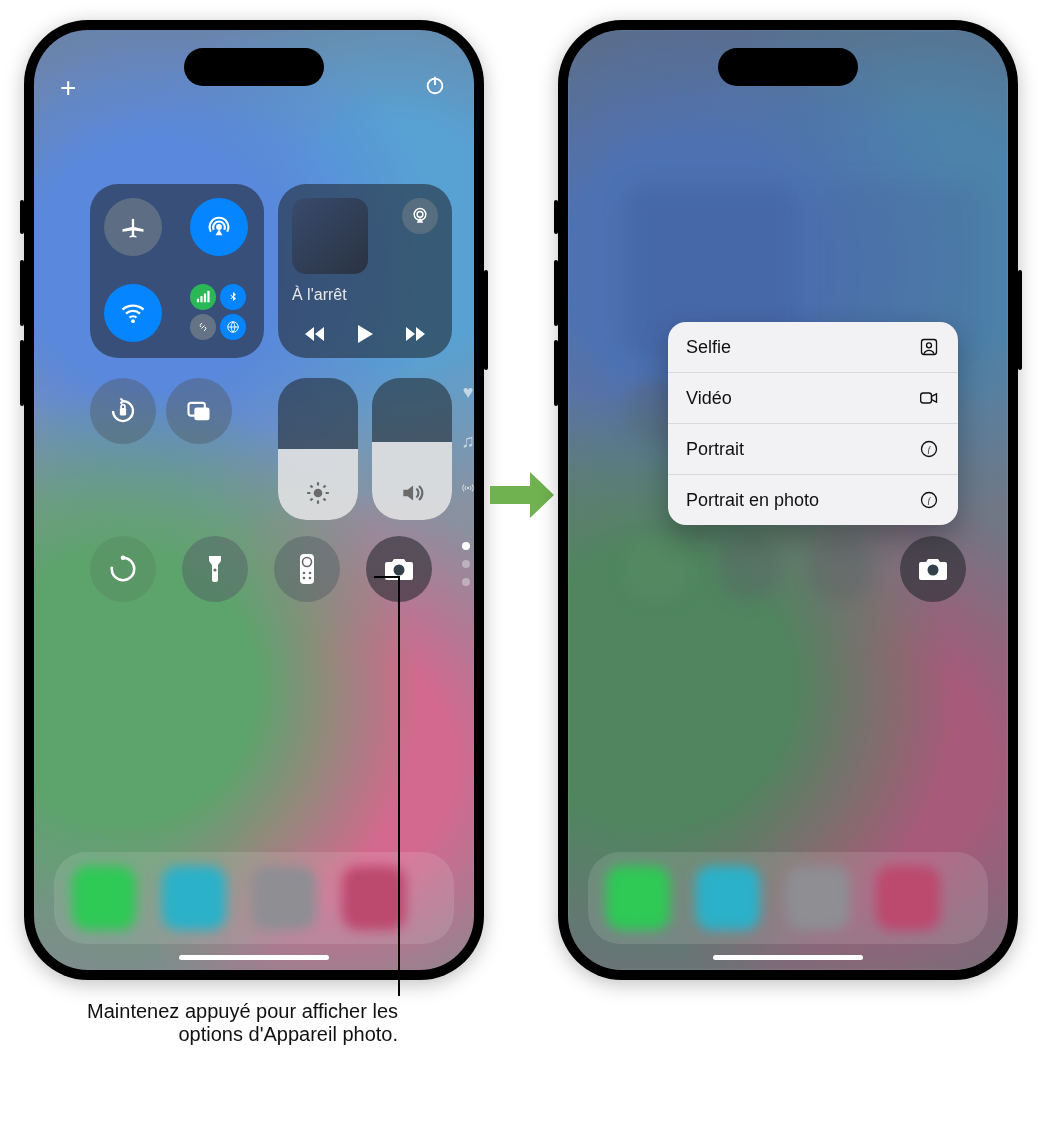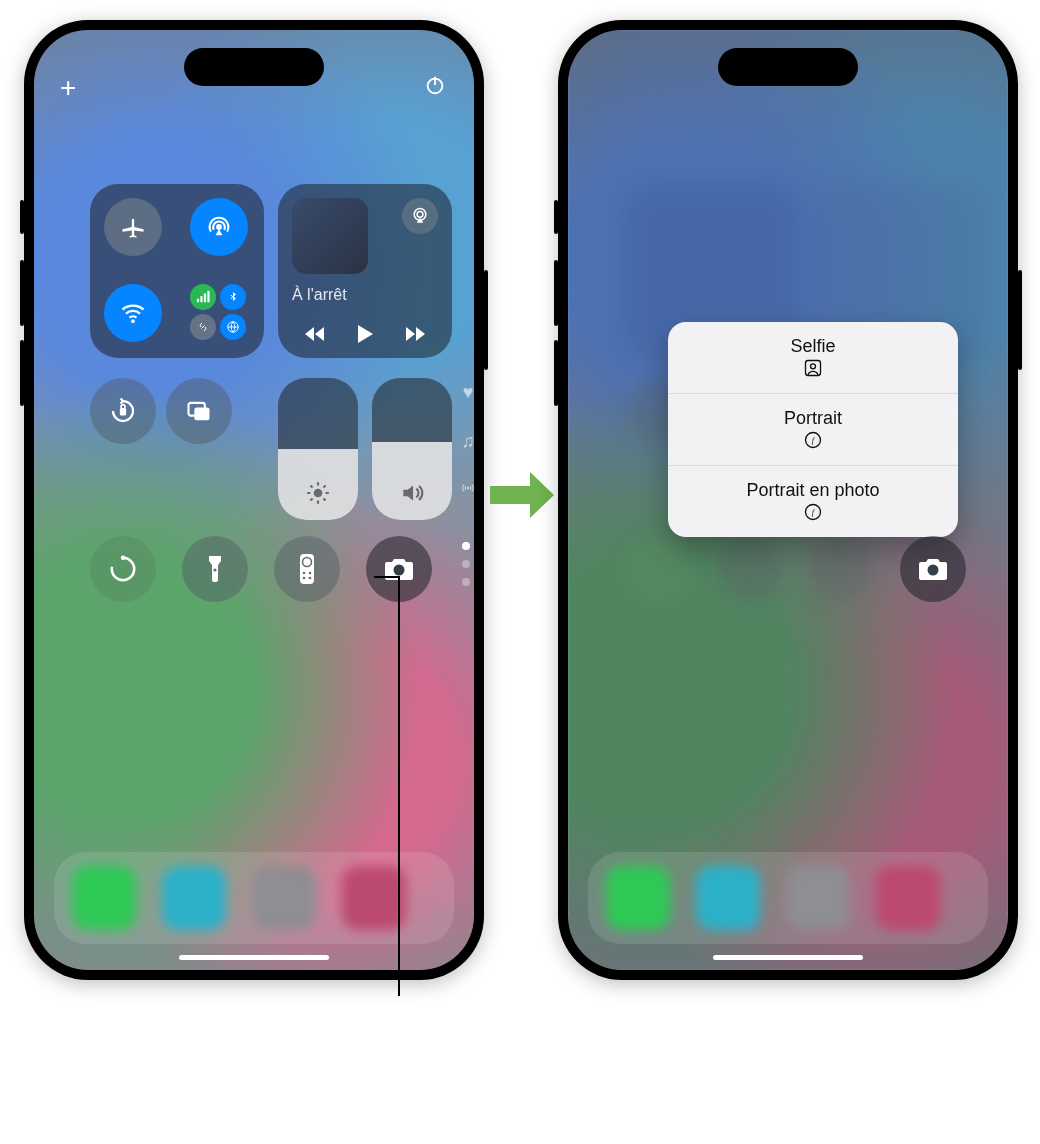--- a/index.html
+++ b/index.html
@@ -85,21 +85,21 @@
   .homebar{position:absolute;bottom:10px;left:50%;transform:translateX(-50%);width:150px;height:5px;border-radius:3px;background:#fff;}
   
   .dock{position:absolute;left:20px;right:20px;bottom:26px;height:92px;border-radius:32px;background:rgba(255,255,255,.12);filter:blur(.5px);}
   .dock .app{position:absolute;top:14px;width:64px;height:64px;border-radius:16px;filter:blur(6px);}
   .dock .a1{left:18px;background:#34c759;}
   .dock .a2{left:108px;background:#30b0c7;}
   .dock .a3{left:198px;background:#8e8e93;}
   .dock .a4{left:288px;background:#b84a6e;}
   
   .menu{position:absolute;left:100px;top:292px;width:290px;background:#f2f2f4;border-radius:18px;overflow:hidden;box-shadow:0 12px 30px rgba(0,0,0,.3);}
-  .menu-row{display:flex;align-items:center;justify-content:space-between;padding:14px 18px;font-size:18px;color:#111;flex-direction:column;}
+  .menu-row{display:flex;align-items:center;justify-content:space-between;padding:14px 18px;font-size:18px;color:#111;}
   .menu-row+.menu-row{border-top:1px solid rgba(0,0,0,.1);}
   .menu-row .ri{width:22px;height:22px;display:flex;align-items:center;justify-content:center;}
   
   .arrow{position:absolute;left:488px;top:468px;width:68px;height:54px;}
   
   .caption{position:absolute;left:78px;top:1000px;width:320px;text-align:right;font-size:20px;color:#111;}
   .leader{position:absolute;left:398px;top:576px;width:2px;height:420px;background:#000;}
   .leader::before{content:'';position:absolute;left:-24px;top:0;width:26px;height:2px;background:#000;}
   
   svg{display:block;}
@@ -348,20 +348,29 @@
           <span>Selfie</span>
           <span class="ri">
             <svg viewBox="0 0 24 24" width="20" height="20">
                 <rect x="3" y="3" width="18" height="18" rx="3" fill="none" stroke="#111" stroke-width="1.6"></rect>
                 <circle cx="12" cy="10" r="3" fill="none" stroke="#111" stroke-width="1.6"></circle>
                 <path d="M6 20c1.2-3 4-4 6-4s4.8 1 6 4" fill="none" stroke="#111" stroke-width="1.6"></path>
               </svg>
           </span>
         </div>
         <div class="menu-row">
+          <span>Vidéo</span>
+          <span class="ri">
+            <svg viewBox="0 0 24 24" width="22" height="20">
+                <rect x="2" y="6" width="13" height="12" rx="3" fill="none" stroke="#111" stroke-width="1.6"></rect>
+                <path d="M15 10l6-3v10l-6-3z" fill="none" stroke="#111" stroke-width="1.6"></path>
+              </svg>
+          </span>
+        </div>
+        <div class="menu-row">
           <span>Portrait</span>
           <span class="ri">
             <svg viewBox="0 0 24 24" width="20" height="20">
                 <circle cx="12" cy="12" r="9" fill="none" stroke="#111" stroke-width="1.6"></circle>
                 <text x="12" y="15.5" text-anchor="middle" font-size="10" font-style="italic" font-family="serif" fill="#111">f</text>
               </svg>
           </span>
         </div>
         <div class="menu-row">
           <span>Portrait en photo</span>
@@ -385,14 +394,15 @@
         <span class="app a1"></span>
           <span class="app a2"></span>
           <span class="app a3"></span>
           <span class="app a4"></span>
       </div>
       <div class="homebar"></div>
     </div>
   </div>
 
   <div class="leader"></div>
+  <div class="caption">Maintenez appuyé pour afficher les options d'Appareil photo.</div>
 
 </div>
 
 </body></html>

